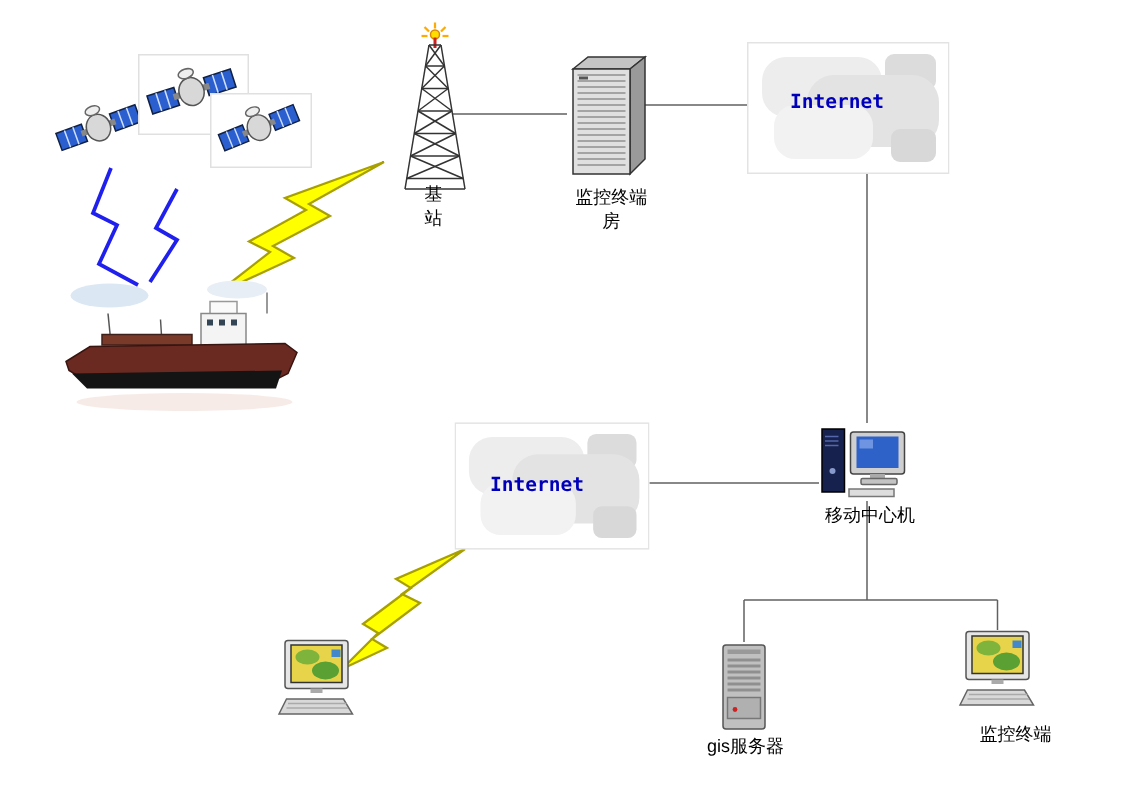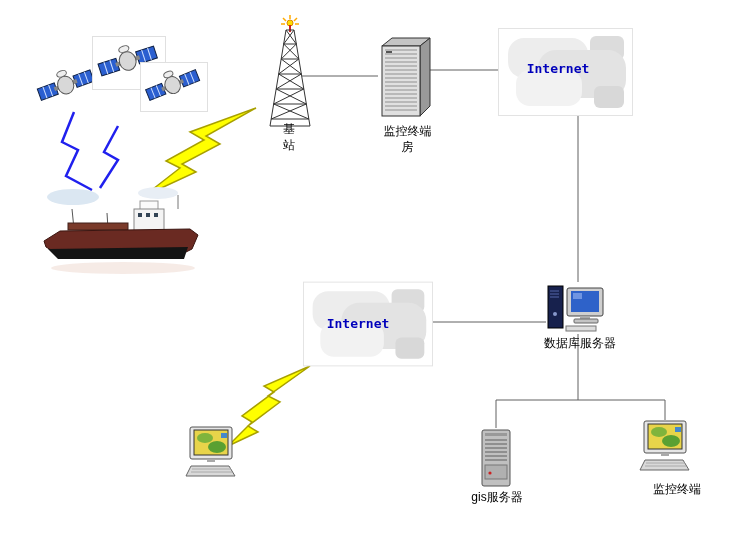--- a/index.html
+++ b/index.html
@@ -219,21 +219,21 @@
       <line x1="4" y1="15" x2="13" y2="15" stroke="#5566aa"></line>
       <circle cx="9" cy="32" r="2" fill="#8899cc"></circle>
       <rect x="21" y="6" width="36" height="28" rx="2" fill="#cfcfcf" stroke="#444444"></rect>
       <rect x="25" y="9" width="28" height="21" fill="#2e62c9"></rect>
       <rect x="27" y="11" width="9" height="6" fill="#6f95e2"></rect>
       <rect x="34" y="34" width="10" height="3" fill="#aaaaaa"></rect>
       <rect x="28" y="37" width="24" height="4" rx="1" fill="#c4c4c4" stroke="#666666"></rect>
       <rect x="20" y="44" width="30" height="5" fill="#dddddd" stroke="#777777"></rect>
     </svg>
   </div>
-  <div class="label" style="left:540px;top:336px;width:80px;">数据库服务器</div>
+  <div class="label" style="left:540px;top:336px;width:80px;">移动中心机</div>
 
   <div class="node" style="left:183px;top:426px;width:56px;height:58px;">
     <svg width="56" height="58" viewBox="0 0 56 58">
       <rect x="7" y="1" width="42" height="32" rx="2" fill="#e6e6e6" stroke="#555555"></rect>
       <rect x="11" y="4" width="34" height="25" fill="#e8d44a" stroke="#333333"></rect>
       <ellipse cx="22" cy="12" rx="8" ry="5" fill="#7fb43c"></ellipse>
       <ellipse cx="34" cy="21" rx="9" ry="6" fill="#5aa032"></ellipse>
       <rect x="38" y="7" width="6" height="5" fill="#4488cc"></rect>
       <rect x="24" y="33" width="8" height="3" fill="#aaaaaa"></rect>
       <polygon points="8,40 46,40 52,50 3,50" fill="#d9d9d9" stroke="#666666"></polygon>

